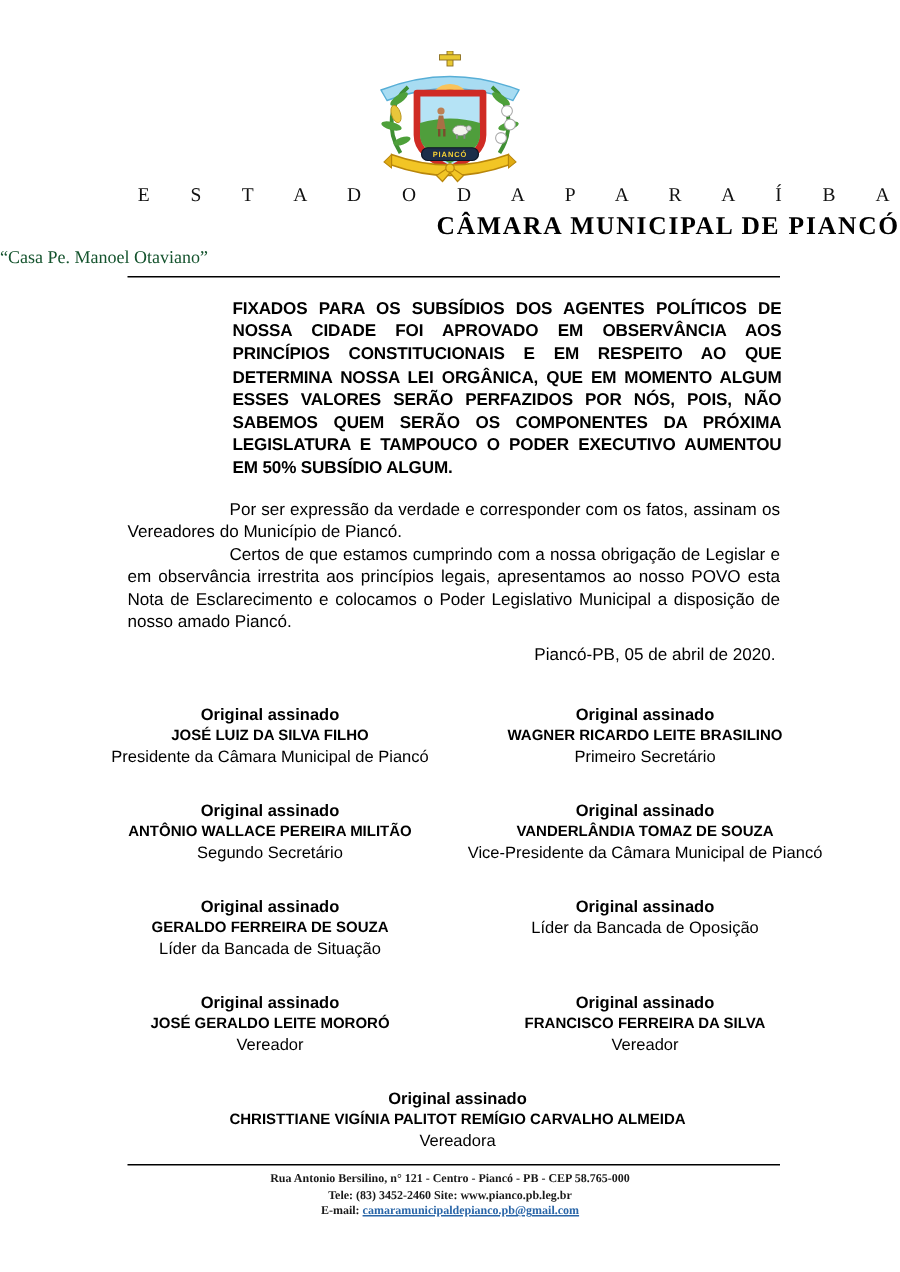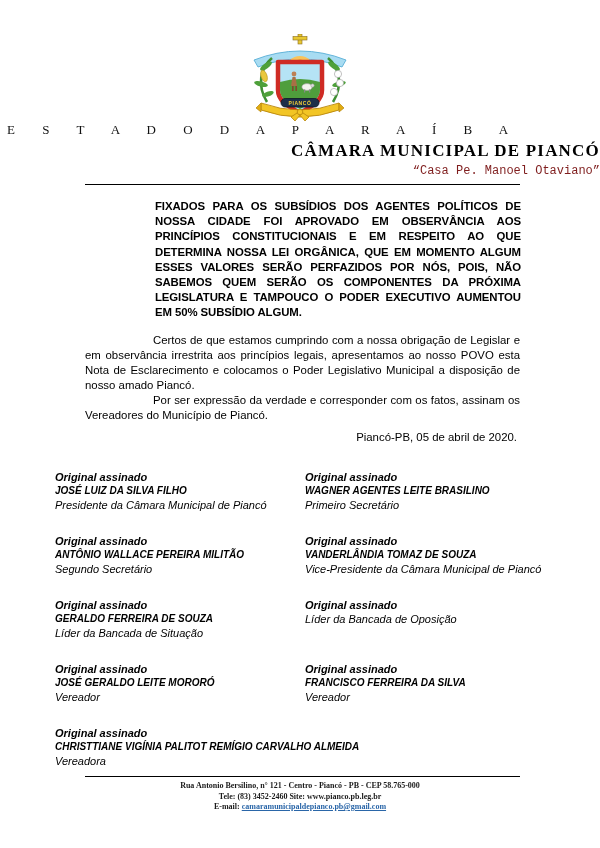--- a/index.html
+++ b/index.html
@@ -4,49 +4,49 @@
 <style>
   html,body { margin:0; padding:0; background:#ffffff; }
   .page {
     position:relative; width:600px; height:848px; margin:0 auto;
     background:#ffffff; color:#000;
     font-family:"Liberation Sans", sans-serif;
     overflow:hidden;
   }
   .crest { position:absolute; top:34px; left:50%; transform:translateX(-50%); width:118px; height:88px; }
   .state-line {
-    position:absolute; top:122px; left:0; right:0; text-align:left;
+    position:absolute; top:122px; left:0; right:0; text-align:right;
     font-family:"Liberation Serif", serif; font-size:13px; color:#111;
     letter-spacing:7px; text-indent:7px; word-spacing:10px;
   }
   .chamber-title {
     position:absolute; top:141px; left:0; right:0; text-align:right;
     font-family:"Liberation Serif", serif; font-weight:bold; font-size:17px;
     letter-spacing:1.2px; color:#000;
   }
   .chamber-subtitle {
-    position:absolute; top:164px; left:0; right:0; text-align:right;
-    font-family:Liberation Mono, monospace; font-size:12px; color:#7f1d1d;
+    position:absolute; top:164px; left:0; right:0; text-align:left;
+    font-family:Liberation Serif, serif; font-size:12px; color:#14532d;
   }
   .rule { position:absolute; left:85px; width:435px; border-top:1.7px solid #000; height:0; }
   .rule-top { top:184px; }
   .rule-bottom { top:776px; }
   .bold-para {
     position:absolute; top:199px; left:155px; width:366px;
     font-weight:bold; font-size:11.4px; line-height:15.2px;
     text-align:justify; letter-spacing:-0.1px;
   }
   .body-text { position:absolute; top:333px; left:85px; width:435px; font-size:11.4px; line-height:15px; text-align:justify; }
   .body-text p { margin:0; text-indent:68px; }
   .date-line { position:absolute; top:431px; left:85px; width:432px; text-align:right; font-size:11.4px; }
   .signatures {
     position:absolute; top:470px; left:55px; width:500px;
     display:grid; grid-template-columns:1fr 1fr; row-gap:22px;
   }
-  .sig { line-height:14px;font-style:italic; }
+  .sig { text-align:center; line-height:14px; }
   .sig .label { font-weight:bold; font-size:11px; }
   .sig .name  { font-weight:bold; font-size:10px; }
   .sig .role  { font-size:11px; }
   .sig.full { grid-column:1 / -1; }
   .footer {
     position:absolute; top:781px; left:0; right:0; text-align:center;
     font-family:"Liberation Serif", serif; font-weight:bold;
     font-size:8px; line-height:10.5px; color:#1a1a1a;
   }
   .email-link { color:#2a66a8; text-decoration:underline; cursor:pointer; }
@@ -125,34 +125,34 @@
     </svg>
   </div>
 
   <div class="state-line">E S T A D O   D A   P A R A Í B A</div>
   <div class="chamber-title">CÂMARA MUNICIPAL DE PIANCÓ</div>
   <div class="chamber-subtitle">“Casa Pe. Manoel Otaviano”</div>
   <div class="rule rule-top"></div>
 
   <div class="bold-para">FIXADOS PARA OS SUBSÍDIOS DOS AGENTES POLÍTICOS DE NOSSA CIDADE FOI APROVADO EM OBSERVÂNCIA AOS PRINCÍPIOS CONSTITUCIONAIS E EM RESPEITO AO QUE DETERMINA NOSSA LEI ORGÂNICA, QUE EM MOMENTO ALGUM ESSES VALORES SERÃO PERFAZIDOS POR NÓS, POIS, NÃO SABEMOS QUEM SERÃO OS COMPONENTES DA PRÓXIMA LEGISLATURA E TAMPOUCO O PODER EXECUTIVO AUMENTOU EM 50% SUBSÍDIO ALGUM.</div>
   <div class="body-text">
+    <p>Por ser expressão da verdade e corresponder com os fatos, assinam os Vereadores do Município de Piancó.</p>
     <p>Certos de que estamos cumprindo com a nossa obrigação de Legislar e em observância irrestrita aos princípios legais, apresentamos ao nosso POVO esta Nota de Esclarecimento e colocamos o Poder Legislativo Municipal a disposição de nosso amado Piancó.</p>
-    <p>Por ser expressão da verdade e corresponder com os fatos, assinam os Vereadores do Município de Piancó.</p>
   </div>
   <div class="date-line">Piancó-PB, 05 de abril de 2020.</div>
 
   <div class="signatures">
     <div class="sig">
       <div class="label">Original assinado</div>
       <div class="name">JOSÉ LUIZ DA SILVA FILHO</div>
       <div class="role">Presidente da Câmara Municipal de Piancó</div>
     </div>
     <div class="sig">
       <div class="label">Original assinado</div>
-      <div class="name">WAGNER AGENTES LEITE BRASILINO</div>
+      <div class="name">WAGNER RICARDO LEITE BRASILINO</div>
       <div class="role">Primeiro Secretário</div>
     </div>
     <div class="sig">
       <div class="label">Original assinado</div>
       <div class="name">ANTÔNIO WALLACE PEREIRA MILITÃO</div>
       <div class="role">Segundo Secretário</div>
     </div>
     <div class="sig">
       <div class="label">Original assinado</div>
       <div class="name">VANDERLÂNDIA TOMAZ DE SOUZA</div>

